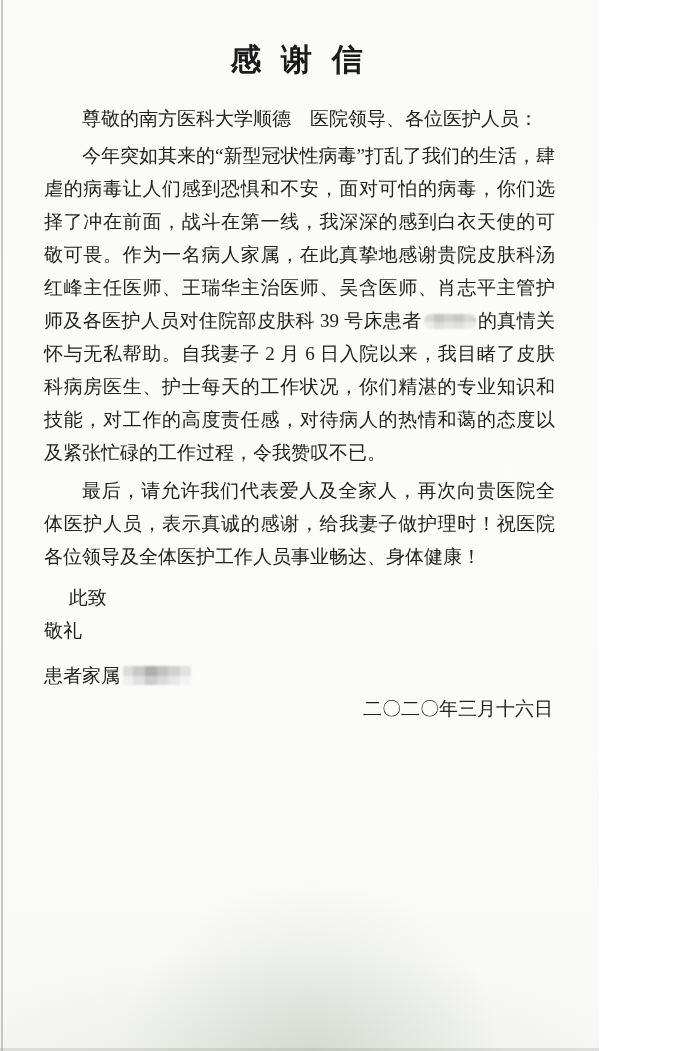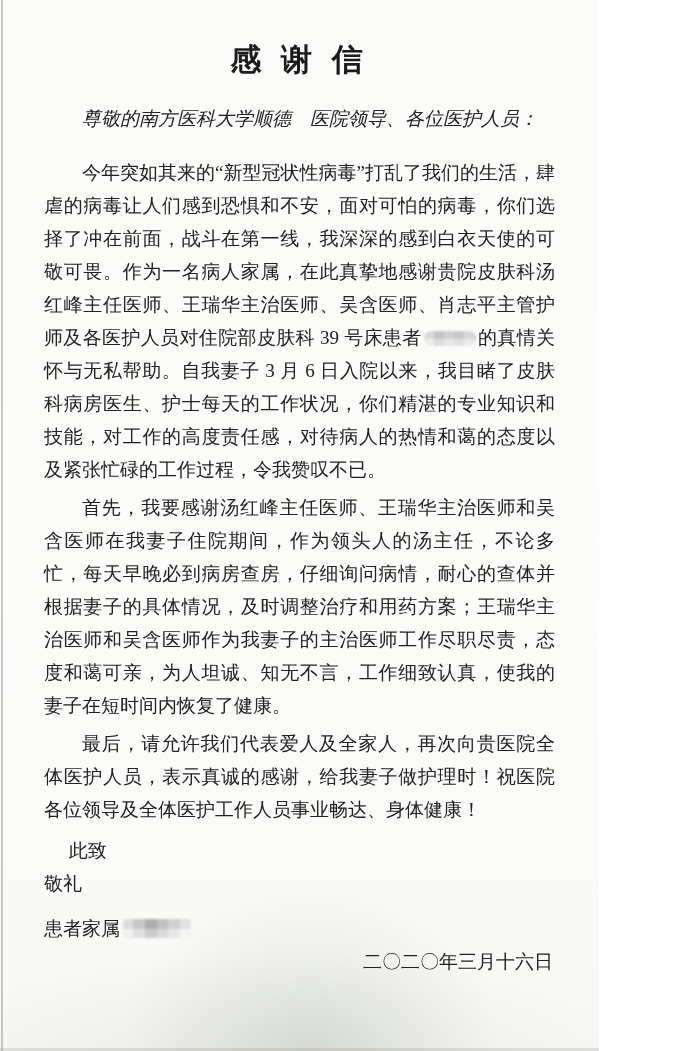--- a/index.html
+++ b/index.html
@@ -52,21 +52,21 @@
     color: #1b1b1b;
   }
 
   .bodytext p {
     margin: 0 0 5px 0;
     font-size: 19px;
     line-height: 33px;
     text-align: justify;
     text-indent: 2em;
   }
-  p.salutation { margin-bottom: 21px; font-style: italic; }
+  p.salutation { margin-bottom: 4px; }
   p.cizhi  { text-indent: 1.3em; margin-top: 8px; margin-bottom: 0; }
   p.jingli { text-indent: 0; margin-bottom: 12px; }
 
   .sig-name {
     text-indent: 0 !important;
     text-align: left;
     padding-right: 30px;
     margin-top: 2px !important;
     margin-bottom: 0 !important;
   }
@@ -108,23 +108,22 @@
   <div class="left-scan-line"></div>
   <div class="bottom-scan-shadow"></div>
   <div class="bottom-edge"></div>
 
   <div class="content">
     <h1 class="title">感 谢 信</h1>
 
     <div class="bodytext">
       <p class="salutation">尊敬的南方医科大学顺德　医院领导、各位医护人员：</p>
 
-      <p class="para"><span>今年突如其来的“新型冠状性病毒”打乱了我们的生活，肆虐的病毒让人们感到恐惧和不安，面对可怕的病毒，你们选择了冲在前面，战斗在第一线，我深深的感到白衣天使的可敬可畏。作为一名病人家属，在此真挚地感谢贵院皮肤科汤红峰主任医师、王瑞华主治医师、吴含医师、肖志平主管护师及各医护人员对住院部皮肤科 39 号床患者</span><span class="redact redact-inline"></span><span>的真情关怀与无私帮助。自我妻子 3 月 6 日入院以来，我目睹了皮肤科病房医生、护士每天的工作状况，你们精湛的专业知识和技能，对工作的高度责任感，对待病人的热情和蔼的态度以及紧张忙碌的工作过程，令我赞叹不已。</span></p>
+      <p class="para"><span>今年突如其来的“新型冠状性病毒”打乱了我们的生活，肆虐的病毒让人们感到恐惧和不安，面对可怕的病毒，你们选择了冲在前面，战斗在第一线，我深深的感到白衣天使的可敬可畏。作为一名病人家属，在此真挚地感谢贵院皮肤科汤红峰主任医师、王瑞华主治医师、吴含医师、肖志平主管护师及各医护人员对住院部皮肤科 39 号床患者</span><span class="redact redact-inline"></span><span>的真情关怀与无私帮助。自我妻子 2 月 6 日入院以来，我目睹了皮肤科病房医生、护士每天的工作状况，你们精湛的专业知识和技能，对工作的高度责任感，对待病人的热情和蔼的态度以及紧张忙碌的工作过程，令我赞叹不已。</span></p>
 
-      <p class="para">首先，我要感谢汤红峰主任医师、王瑞华主治医师和吴含医师在我妻子住院期间，作为领头人的汤主任，不论多忙，每天早晚必到病房查房，仔细询问病情，耐心的查体并根据妻子的具体情况，及时调整治疗和用药方案；王瑞华主治医师和吴含医师作为我妻子的主治医师工作尽职尽责，态度和蔼可亲，为人坦诚、知无不言，工作细致认真，使我的妻子在短时间内恢复了健康。</p>
 
 
       <p class="para">最后，请允许我们代表爱人及全家人，再次向贵医院全体医护人员，表示真诚的感谢，给我妻子做护理时！祝医院各位领导及全体医护工作人员事业畅达、身体健康！</p>
 
       <p class="cizhi">此致</p>
       <p class="jingli">敬礼</p>
 
       <p class="sig-name"><span>患者家属</span><span class="redact redact-sig"></span></p>
 
       <p class="sig-date">二〇二〇年三月十六日</p>

